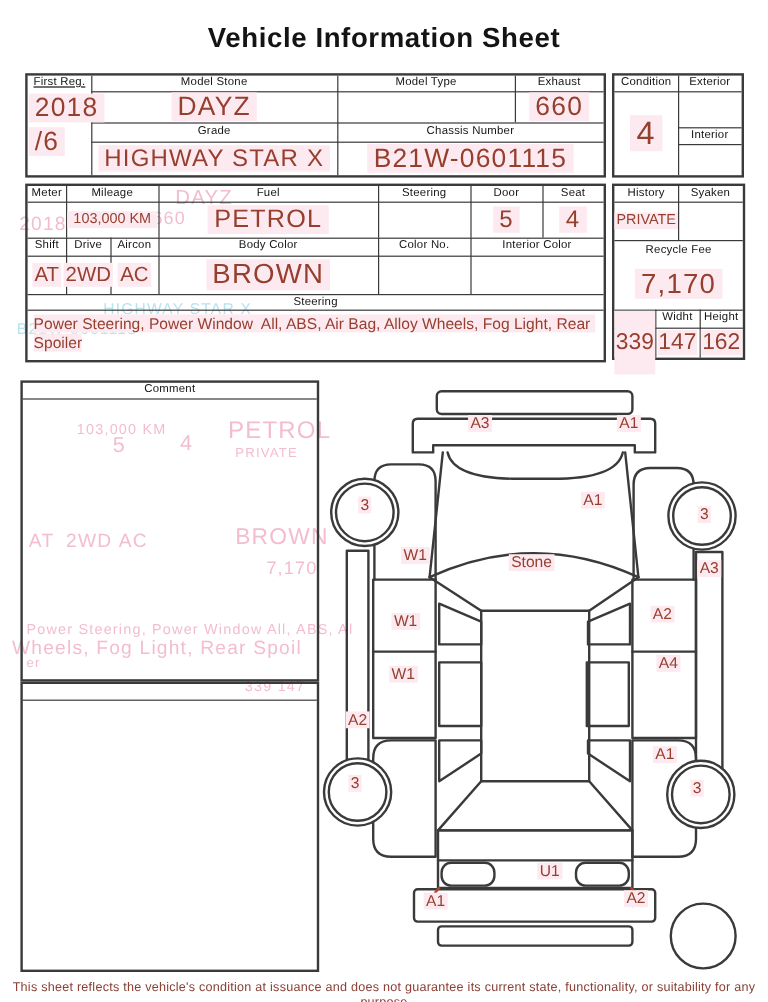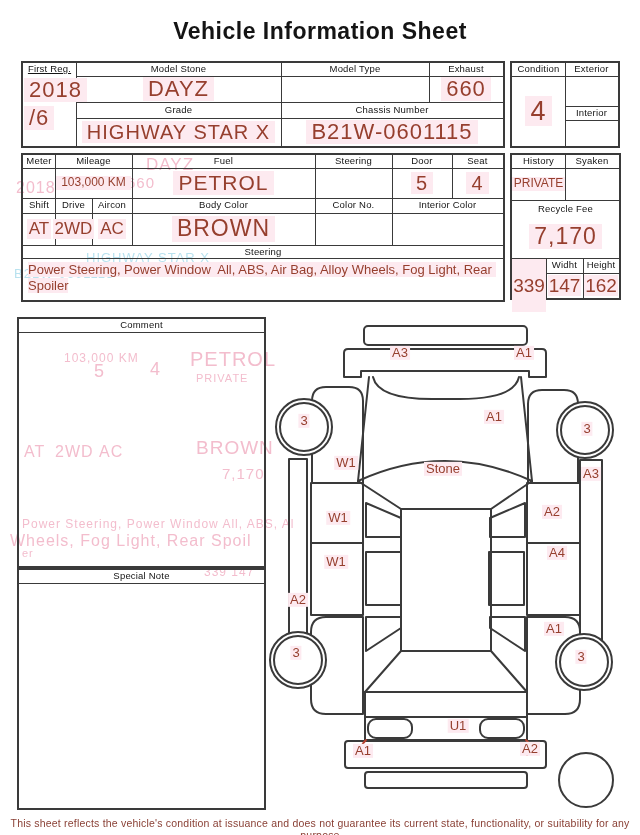--- a/index.html
+++ b/index.html
@@ -207,21 +207,20 @@
         <span class="vbg" style="font-size:19px;padding:0 1px">162</span>
       </div>
   </div>
 
   <div class="box" style="left:17px;top:317px;width:249px;height:251px;">
     <div class="hdr" style="left:0;top:1px;width:245px;height:11px;">Comment</div>
     <div class="line" style="left:0;top:13px;width:245px;height:1px;"></div>
   </div>
 
   <div class="box" style="left:17px;top:568px;width:249px;height:242px;">
-    <div class="hdr" style="left:0;top:1px;width:245px;height:11px;">Special Note</div>
     <div class="line" style="left:0;top:13px;width:245px;height:1px;"></div>
   </div>
 
   <svg class="abs" style="left:0;top:0;" width="640" height="835" viewBox="0 0 640 835">
     <g fill="none" stroke="#3a3a3a" stroke-width="2" stroke-linejoin="round" stroke-linecap="round">
       <rect x="364" y="326" width="163" height="19" rx="4"></rect>
       <path d="M344,377 V353 Q344,349 348,349 H542 Q546,349 546,353 V377 H529 V371 H361 V377 Z"></path>
       <path d="M373,377 Q378,399 432,399 H460 Q514,399 519,377"></path>
       <path d="M369,377 L358,481"></path>
       <path d="M521,377 L532,481"></path>

